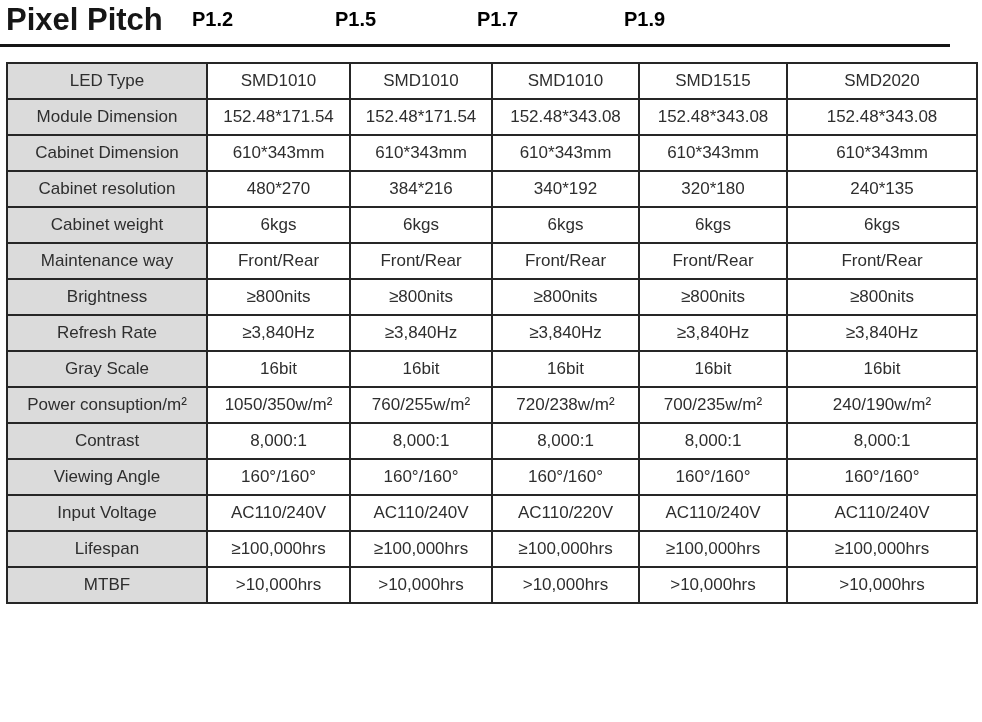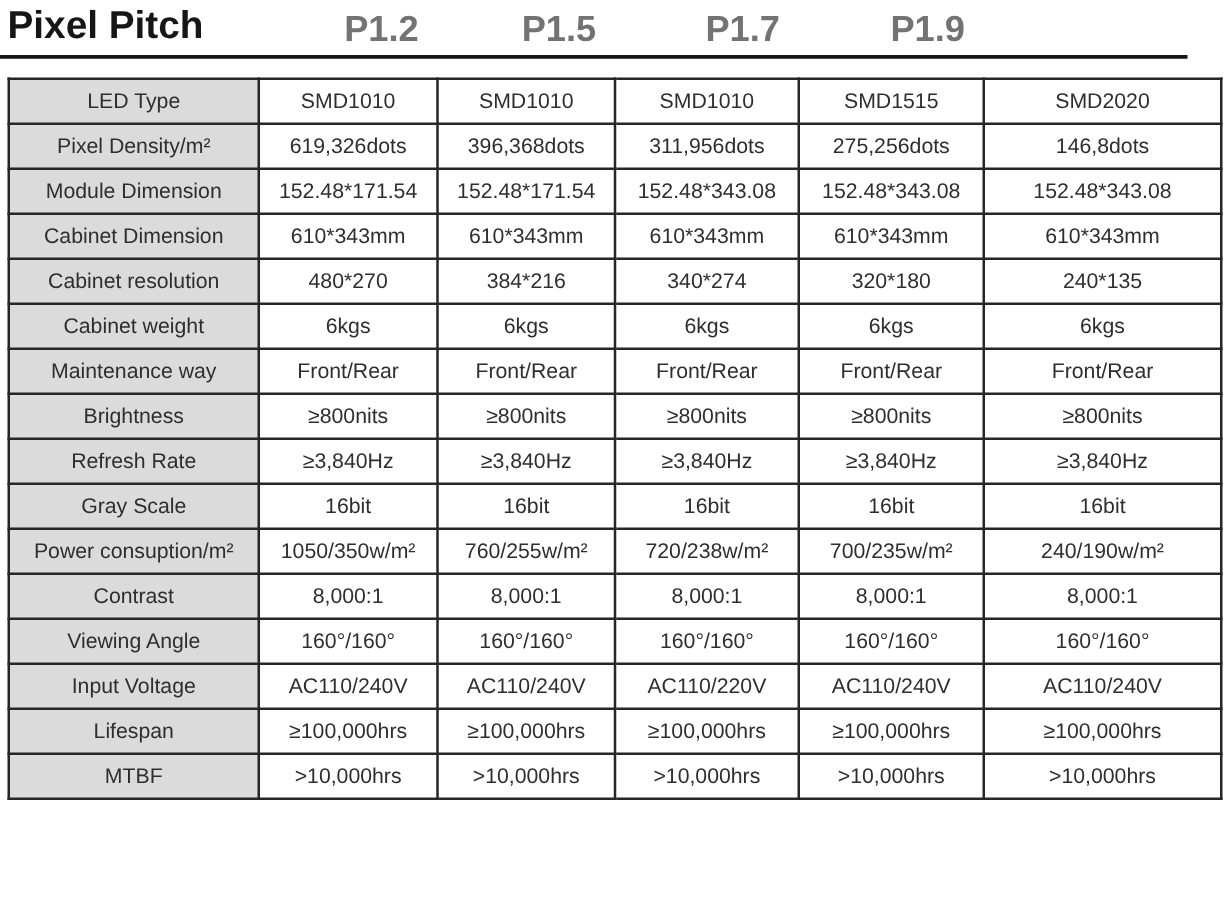--- a/index.html
+++ b/index.html
@@ -31,24 +31,24 @@
     color: #161616;
     letter-spacing: 0px;
   }
   .col-headers {
     position: absolute;
     left: 206px;
     top: 8px;
     display: flex;
   }
   .col-h {
-    text-align: right;
-    font-size: 29px;
+    text-align: left;
+    font-size: 20px;
     font-weight: bold;
-    color: #737373;
+    color: #000000;
     transform: translateX(-14px);
   }
   .col-h.w1 { width: 143px; }
   .col-h.w2 { width: 142px; }
   .col-h.w3 { width: 147px; }
   .col-h.w4 { width: 148px; }
   .col-h.w5 { width: 190px; }
   .header-rule {
     position: absolute;
     left: 0;
@@ -114,48 +114,40 @@
     <tbody>
         <tr>
           <th>LED Type</th>
           <td>SMD1010</td>
           <td>SMD1010</td>
           <td>SMD1010</td>
           <td>SMD1515</td>
           <td>SMD2020</td>
         </tr>
         <tr>
-          <th>Pixel Density/m²</th>
-          <td>619,326dots</td>
-          <td>396,368dots</td>
-          <td>311,956dots</td>
-          <td>275,256dots</td>
-          <td>146,8dots</td>
-        </tr>
-        <tr>
           <th>Module Dimension</th>
           <td>152.48*171.54</td>
           <td>152.48*171.54</td>
           <td>152.48*343.08</td>
           <td>152.48*343.08</td>
           <td>152.48*343.08</td>
         </tr>
         <tr>
           <th>Cabinet Dimension</th>
           <td>610*343mm</td>
           <td>610*343mm</td>
           <td>610*343mm</td>
           <td>610*343mm</td>
           <td>610*343mm</td>
         </tr>
         <tr>
           <th>Cabinet resolution</th>
           <td>480*270</td>
           <td>384*216</td>
-          <td>340*274</td>
+          <td>340*192</td>
           <td>320*180</td>
           <td>240*135</td>
         </tr>
         <tr>
           <th>Cabinet weight</th>
           <td>6kgs</td>
           <td>6kgs</td>
           <td>6kgs</td>
           <td>6kgs</td>
           <td>6kgs</td>

